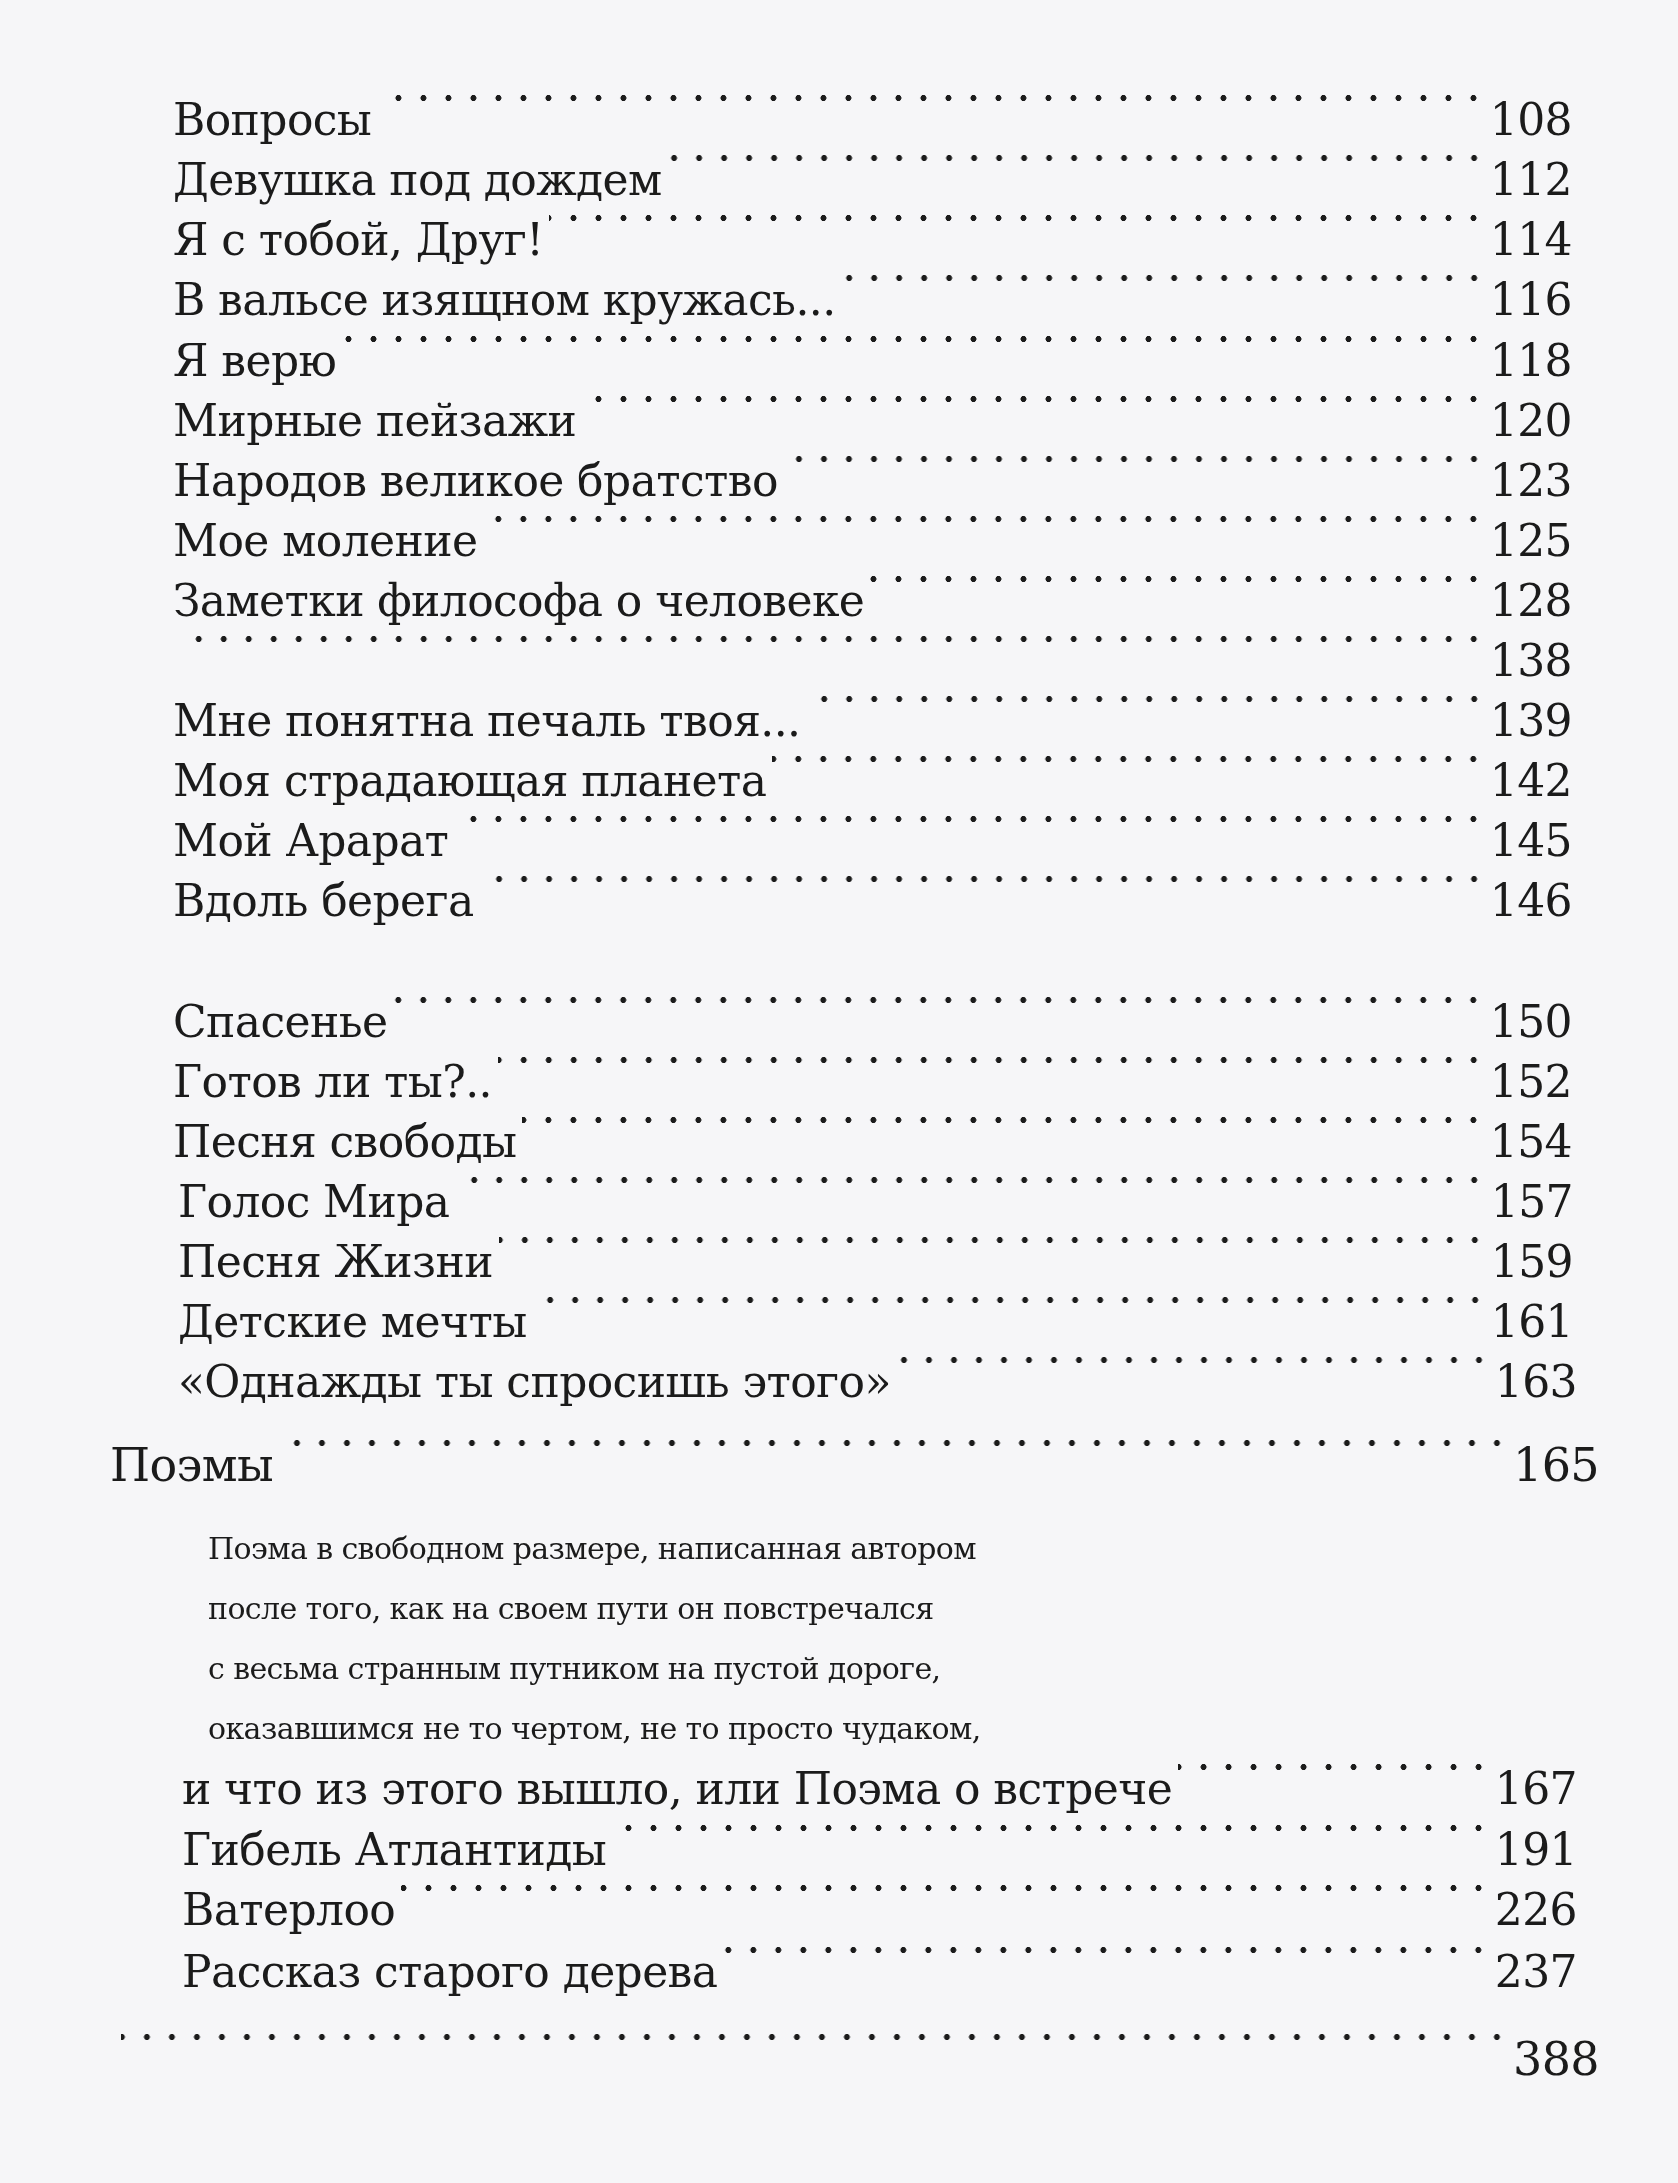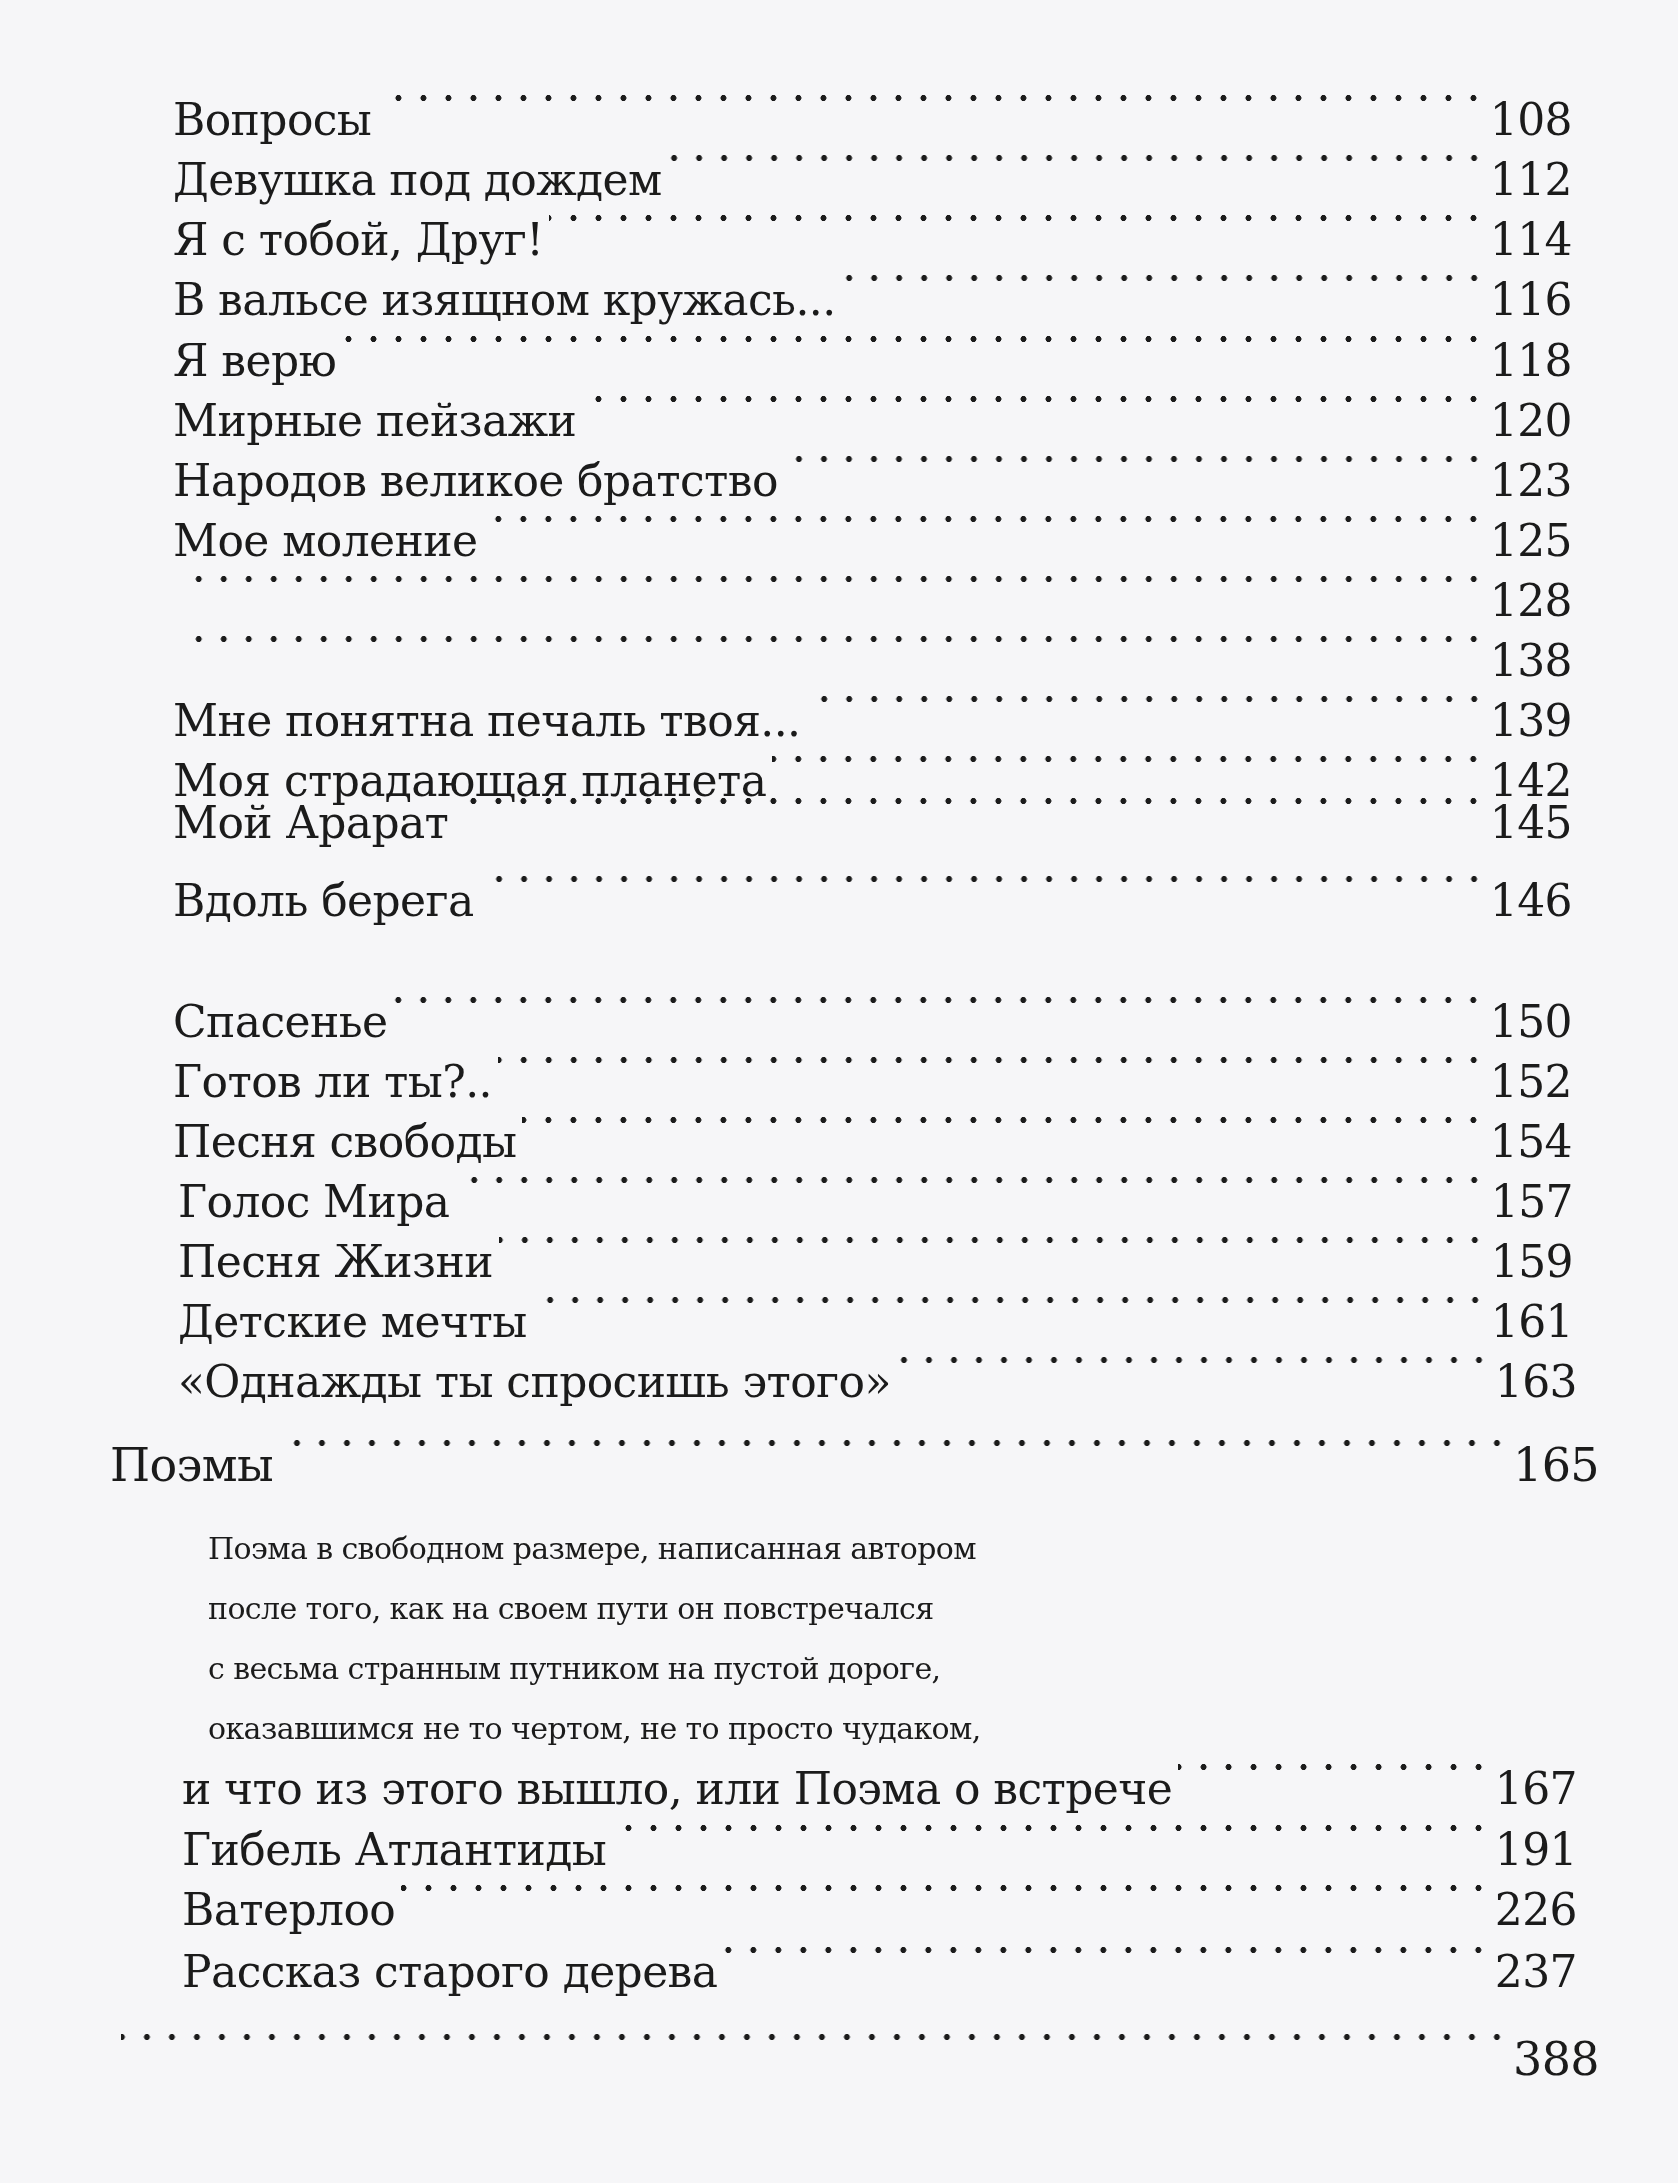--- a/index.html
+++ b/index.html
@@ -120,38 +120,39 @@
     <span class="title">Народов великое братство</span>
     <span class="leader"></span>
     <span class="page-num">123</span>
   </div>
   <div class="row entry" style="top:511px">
     <span class="title">Мое моление</span>
     <span class="leader"></span>
     <span class="page-num">125</span>
   </div>
   <div class="row entry" style="top:571px">
+    <span class="title">Заметки философа о человеке</span>
     <span class="leader"></span>
     <span class="page-num">128</span>
   </div>
   <div class="row entry" style="top:631px">
     <span class="leader"></span>
     <span class="page-num">138</span>
   </div>
   <div class="row entry" style="top:691px">
     <span class="title">Мне понятна печаль твоя...</span>
     <span class="leader"></span>
     <span class="page-num">139</span>
   </div>
   <div class="row entry" style="top:751px">
     <span class="title">Моя страдающая планета</span>
     <span class="leader"></span>
     <span class="page-num">142</span>
   </div>
-  <div class="row entry" style="top:793px">
+  <div class="row entry" style="top:811px">
     <span class="title">Мой Арарат</span>
     <span class="leader"></span>
     <span class="page-num">145</span>
   </div>
   <div class="row entry" style="top:871px">
     <span class="title">Вдоль берега</span>
     <span class="leader"></span>
     <span class="page-num">146</span>
   </div>
   <div class="row entry" style="top:992px">

